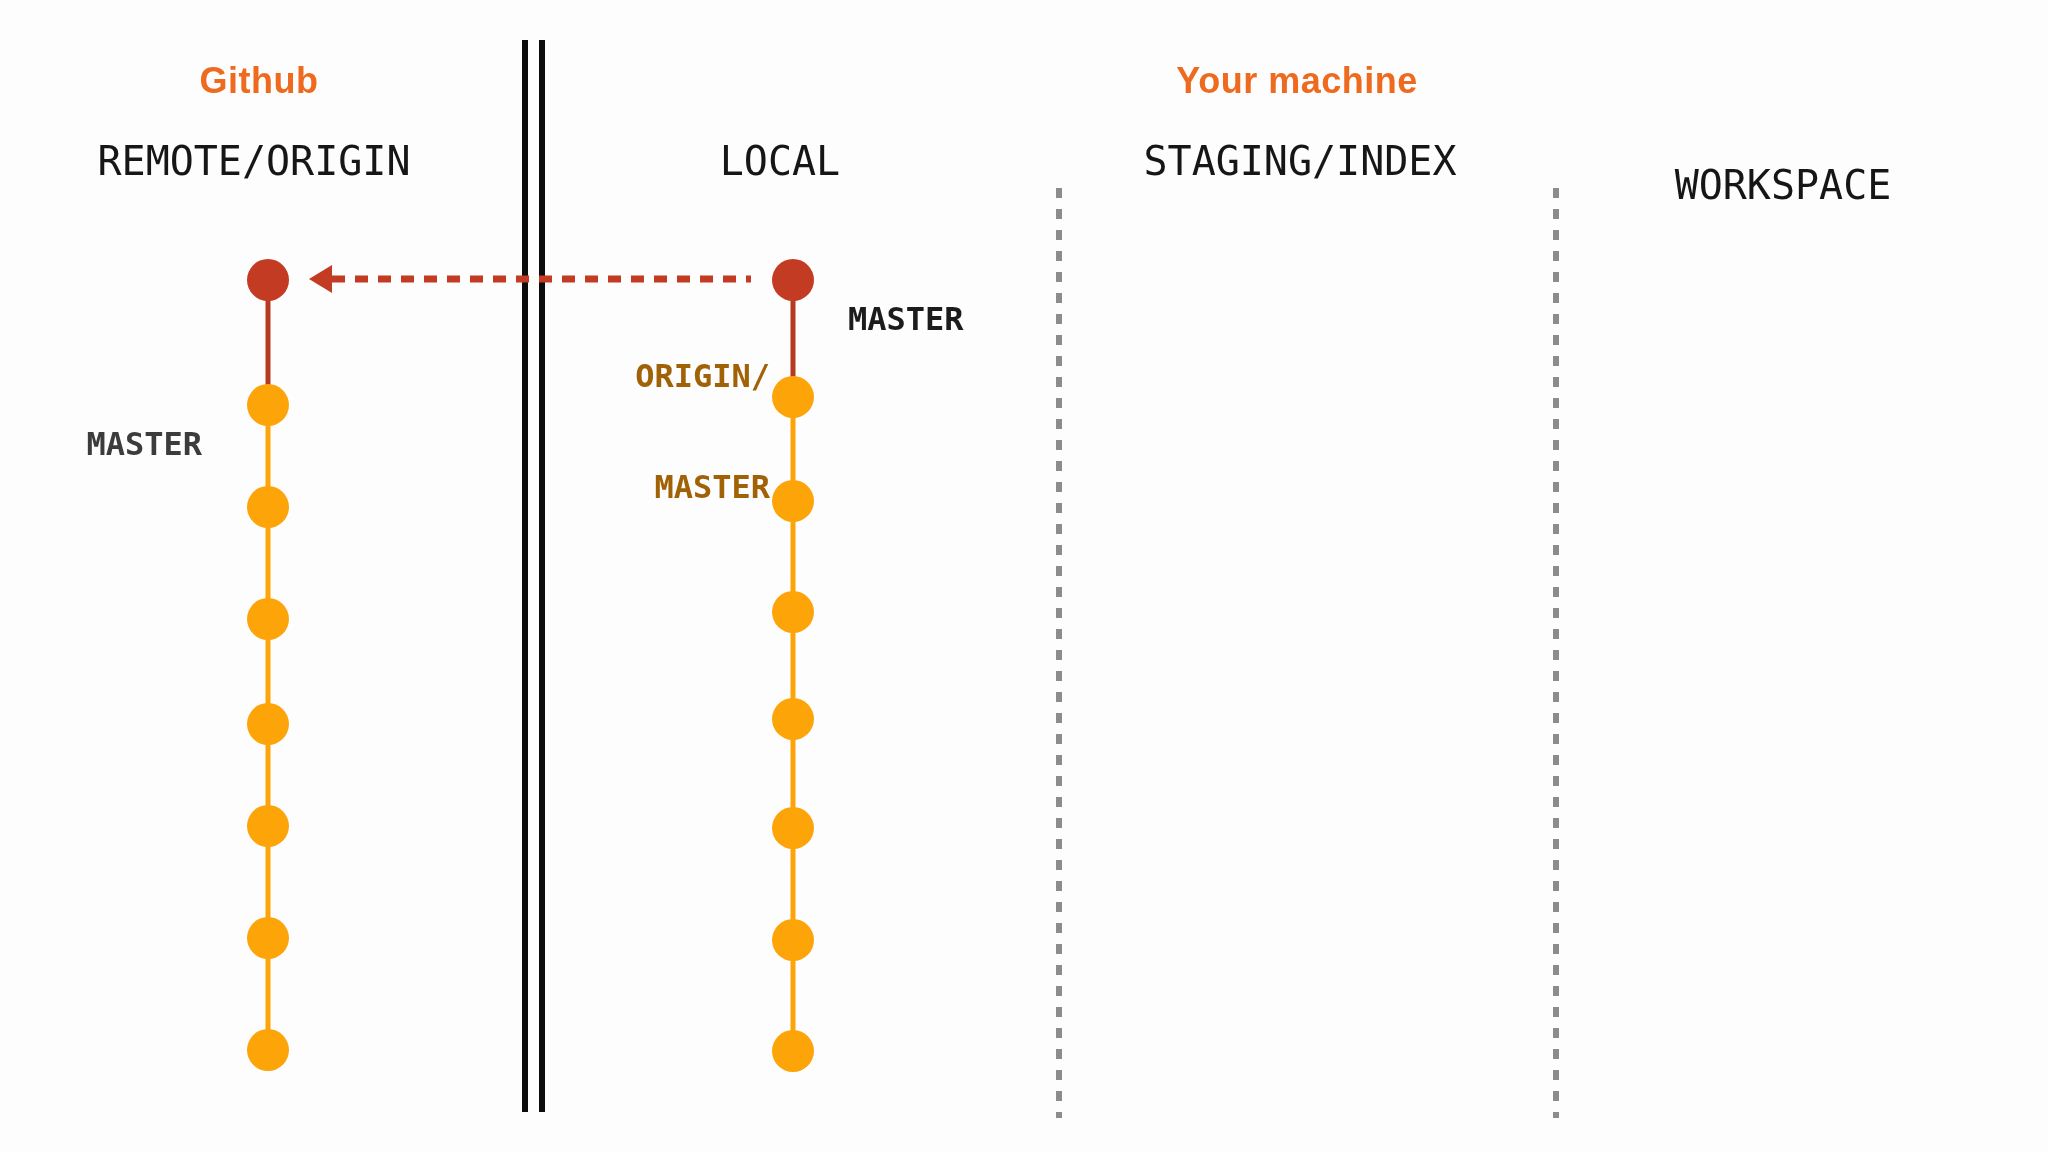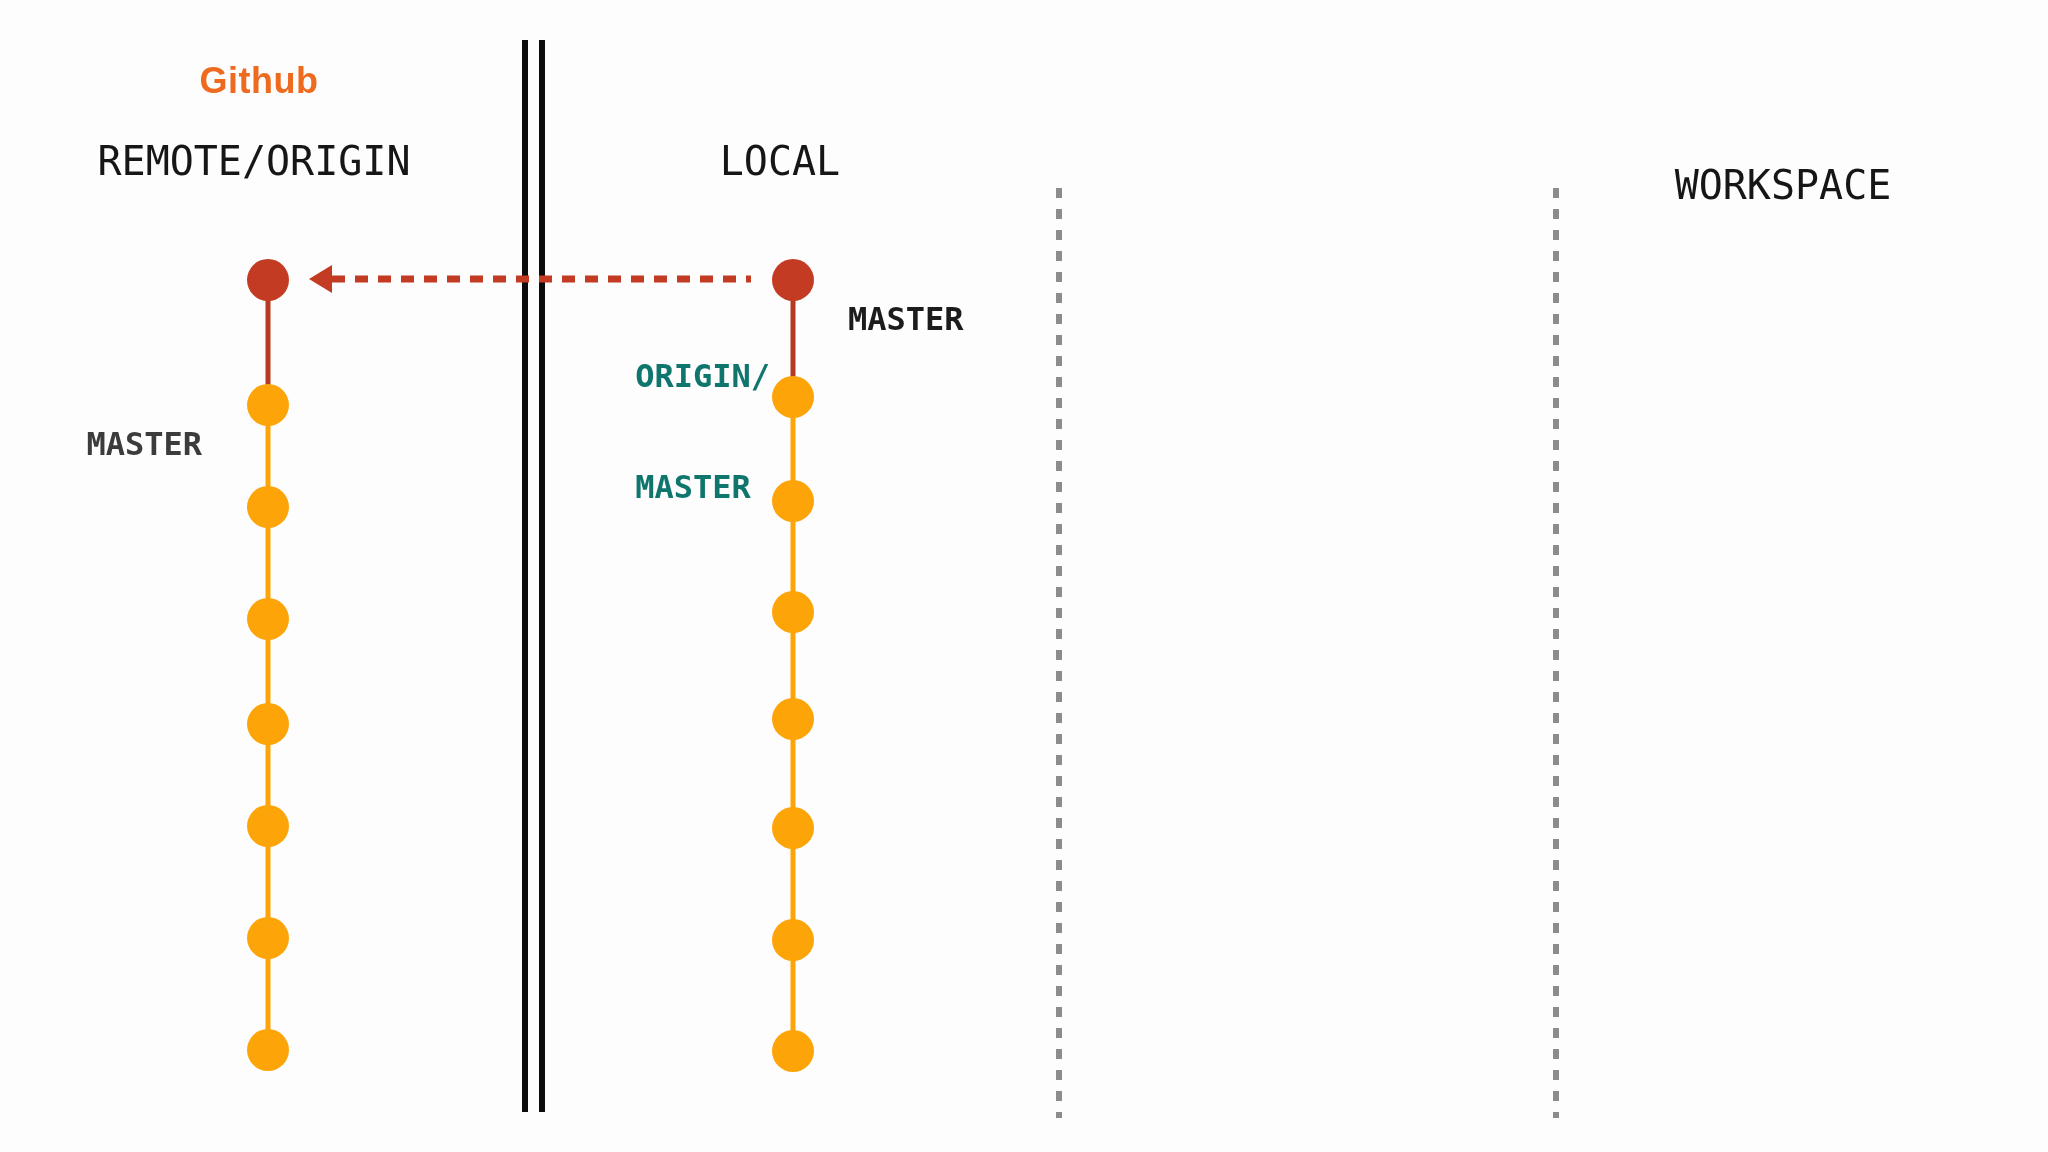--- a/index.html
+++ b/index.html
@@ -39,32 +39,34 @@
   .dot{
     position:absolute;width:42px;height:42px;border-radius:50%;
     transform:translate(-50%,-50%);z-index:2;
   }
   .commit-label{
     position:absolute;z-index:3;font-weight:bold;font-size:32px;
     line-height:37px;white-space:pre;transform:translateY(-50%);margin-top:40px;
   }
   .lbl-remote-master{right:1846px;top:404px;text-align:right;color:#3c3c3c;}
   .lbl-local-master{left:848px;top:279px;color:#1c1c1c;}
-  .lbl-origin-master{right:1278px;top:392px;color:#0f766e;}
+  .lbl-origin-master{right:1278px;top:392px;text-align:right;color:#a16207;}
   .push-arrow{position:absolute;left:298px;top:262px;z-index:2;}
 </style>
 </head>
 <body>
 
 <div class="canvas" style="background: rgb(253, 253, 253);">
 
   <div class="region-header rh-github">Github</div>
+  <div class="region-header rh-machine">Your machine</div>
 
   <div class="col-header ch-0">REMOTE/ORIGIN</div>
   <div class="col-header ch-1">LOCAL</div>
+  <div class="col-header ch-2">STAGING/INDEX</div>
   <div class="col-header ch-3">WORKSPACE</div>
 
   <div class="vline vl-a"></div>
   <div class="vline vl-b"></div>
 
   <div class="dotline dl-1"></div>
   <div class="dotline dl-2"></div>
 
   <div id="chains">
       <div class="link" style="left: 268px; top: 280px; height: 125px; background: rgb(180, 58, 33);"></div>

